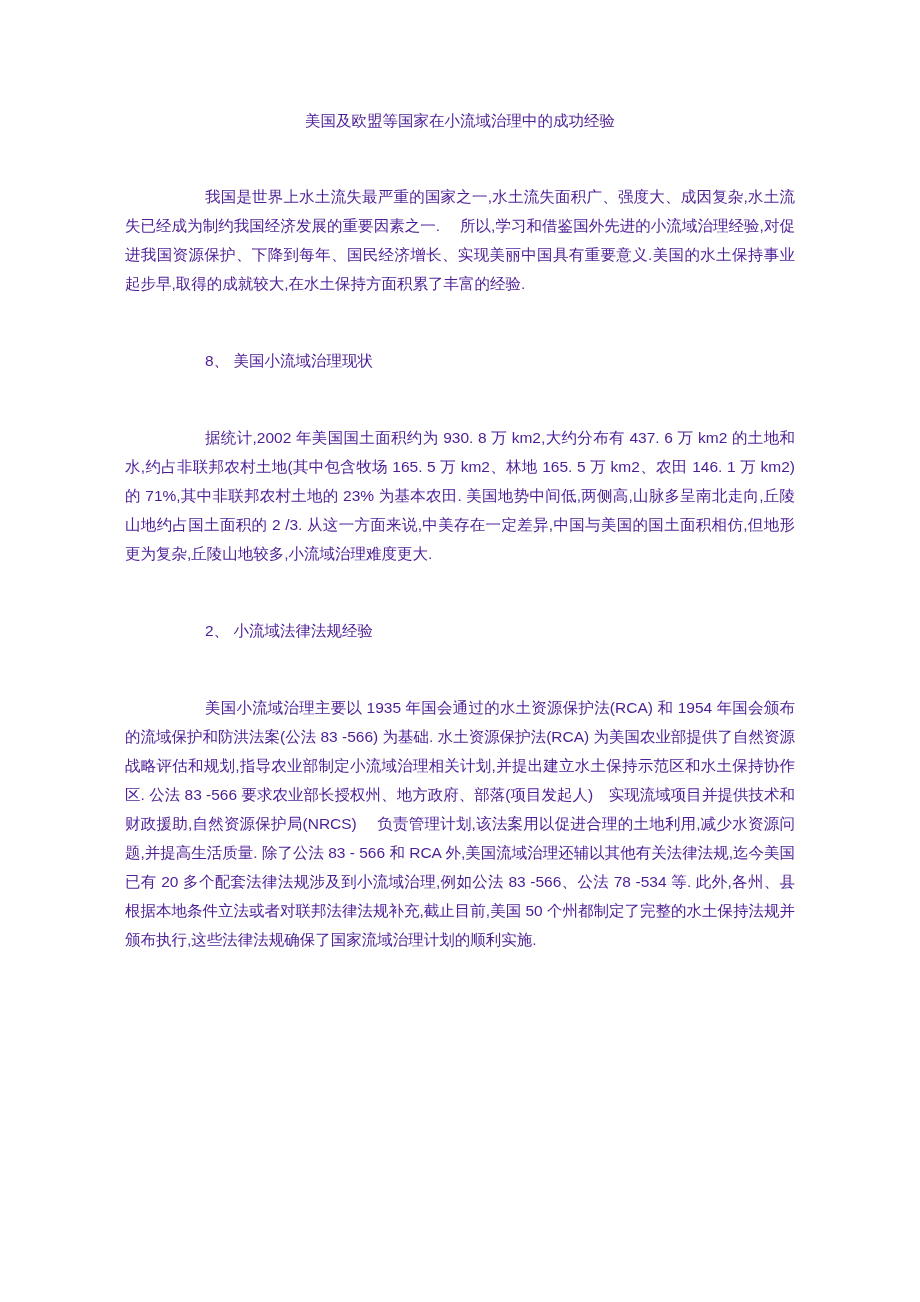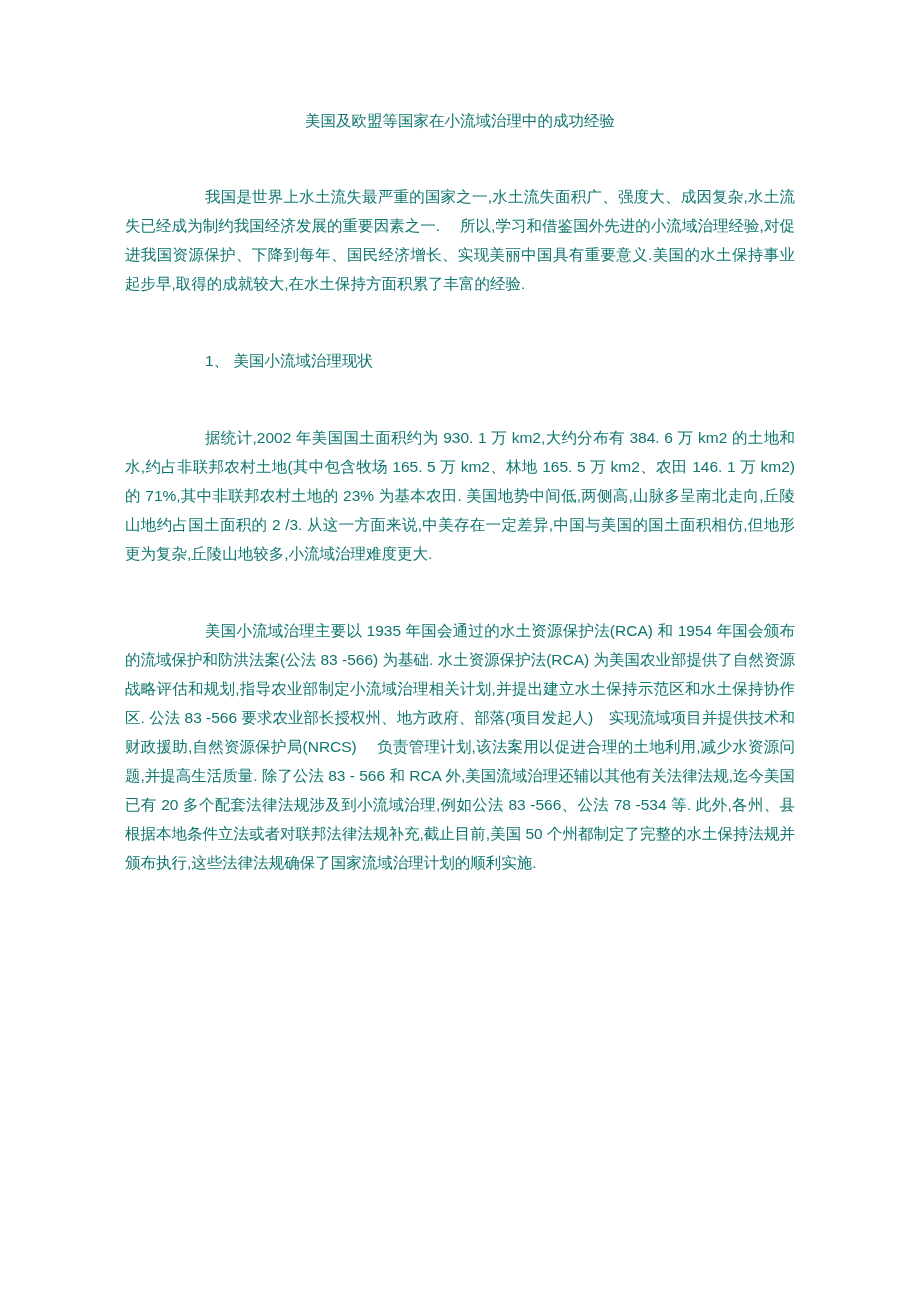--- a/index.html
+++ b/index.html
@@ -10,21 +10,21 @@
   .page {
     position: relative;
     width: 920px;
     height: 1302px;
     box-sizing: border-box;
     background: #ffffff;
     padding: 106px 125px 40px 125px;
     font-family: "Liberation Sans", "DejaVu Sans", sans-serif;
     font-size: 15.5px;
     line-height: 29px;
-    color: #0f766e;
+    color: #4c1d95;
     overflow: hidden;
   }
   .doc-title {
     text-align: center;
     font-size: 15.5px;
     font-weight: normal;
     margin: 0 0 47px 0;
   }
   .para {
     text-align: justify;
@@ -39,20 +39,21 @@
   }
 </style>
 </head>
 <body>
 
 <div class="page">
   <h1 class="doc-title">美国及欧盟等国家在小流域治理中的成功经验</h1>
 
   <p class="para">我国是世界上水土流失最严重的国家之一,水土流失面积广、强度大、成因复杂,水土流失已经成为制约我国经济发展的重要因素之一.　 所以,学习和借鉴国外先进的小流域治理经验,对促进我国资源保护、下降到每年、国民经济增长、实现美丽中国具有重要意义.美国的水土保持事业起步早,取得的成就较大,在水土保持方面积累了丰富的经验.</p>
 
-  <p class="heading">1、 美国小流域治理现状</p>
+  <p class="heading">8、 美国小流域治理现状</p>
 
-  <p class="para">据统计,2002 年美国国土面积约为 930. 1 万 km2,大约分布有 384. 6 万 km2 的土地和水,约占非联邦农村土地(其中包含牧场 165. 5 万 km2、林地 165. 5 万 km2、农田 146. 1 万 km2) 的 71%,其中非联邦农村土地的 23% 为基本农田. 美国地势中间低,两侧高,山脉多呈南北走向,丘陵山地约占国土面积的 2 /3. 从这一方面来说,中美存在一定差异,中国与美国的国土面积相仿,但地形更为复杂,丘陵山地较多,小流域治理难度更大.</p>
+  <p class="para">据统计,2002 年美国国土面积约为 930. 8 万 km2,大约分布有 437. 6 万 km2 的土地和水,约占非联邦农村土地(其中包含牧场 165. 5 万 km2、林地 165. 5 万 km2、农田 146. 1 万 km2) 的 71%,其中非联邦农村土地的 23% 为基本农田. 美国地势中间低,两侧高,山脉多呈南北走向,丘陵山地约占国土面积的 2 /3. 从这一方面来说,中美存在一定差异,中国与美国的国土面积相仿,但地形更为复杂,丘陵山地较多,小流域治理难度更大.</p>
 
 
+  <p class="heading">2、 小流域法律法规经验</p>
 
   <p class="para">美国小流域治理主要以 1935 年国会通过的水土资源保护法(RCA) 和 1954 年国会颁布的流域保护和防洪法案(公法 83 -566) 为基础. 水土资源保护法(RCA) 为美国农业部提供了自然资源战略评估和规划,指导农业部制定小流域治理相关计划,并提出建立水土保持示范区和水土保持协作区. 公法 83 -566 要求农业部长授权州、地方政府、部落(项目发起人)　实现流域项目并提供技术和财政援助,自然资源保护局(NRCS)　 负责管理计划,该法案用以促进合理的土地利用,减少水资源问题,并提高生活质量. 除了公法 83 - 566 和 RCA 外,美国流域治理还辅以其他有关法律法规,迄今美国已有 20 多个配套法律法规涉及到小流域治理,例如公法 83 -566、公法 78 -534 等. 此外,各州、县根据本地条件立法或者对联邦法律法规补充,截止目前,美国 50 个州都制定了完整的水土保持法规并颁布执行,这些法律法规确保了国家流域治理计划的顺利实施.</p>
 </div>
 
 </body></html>

